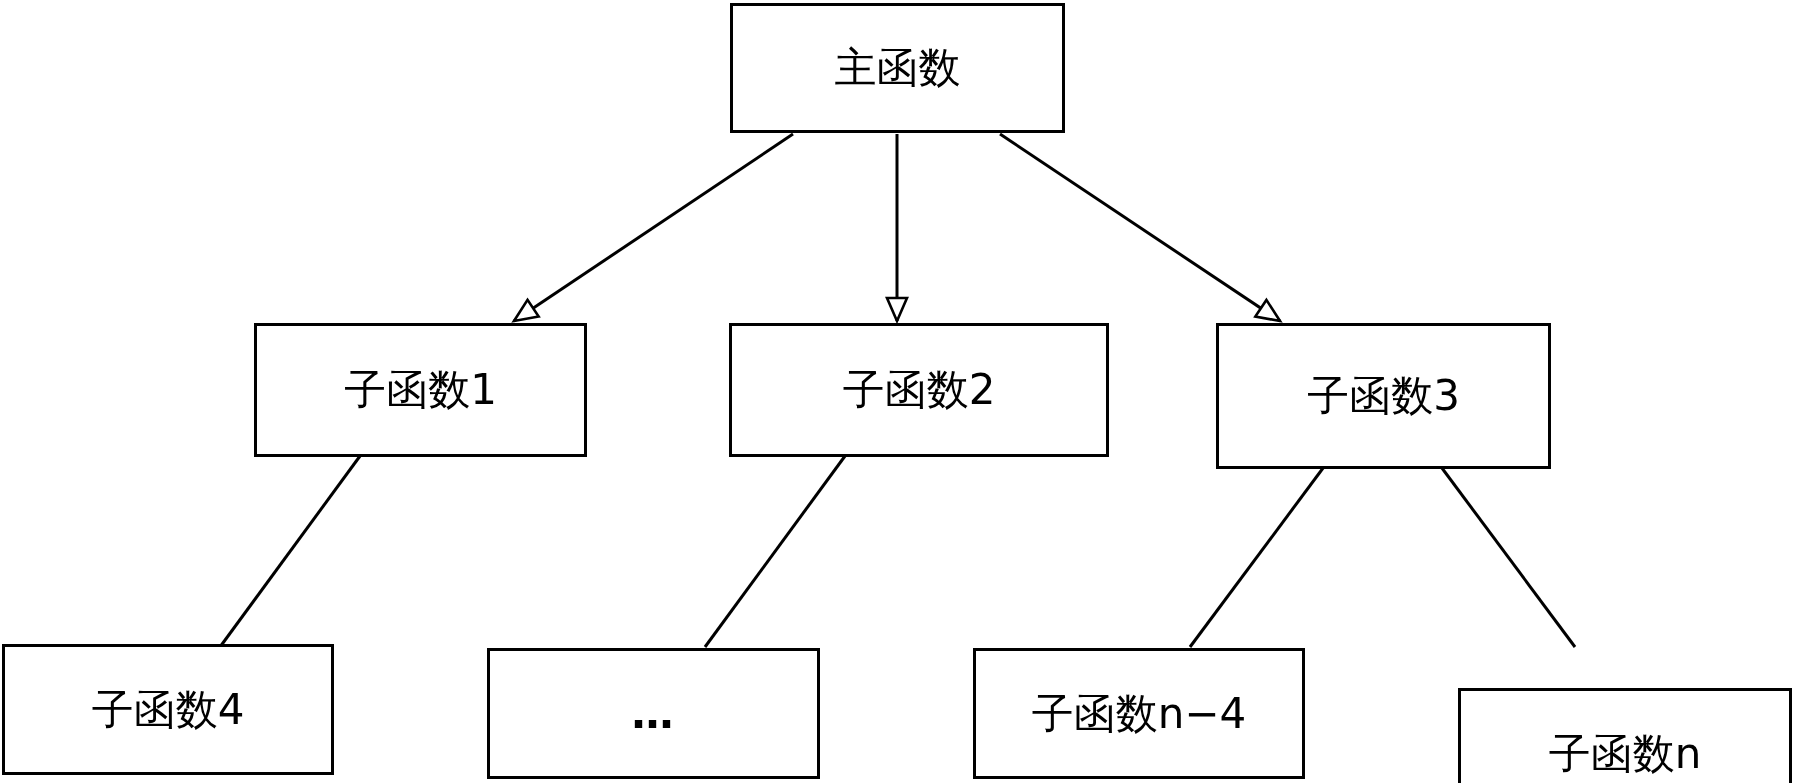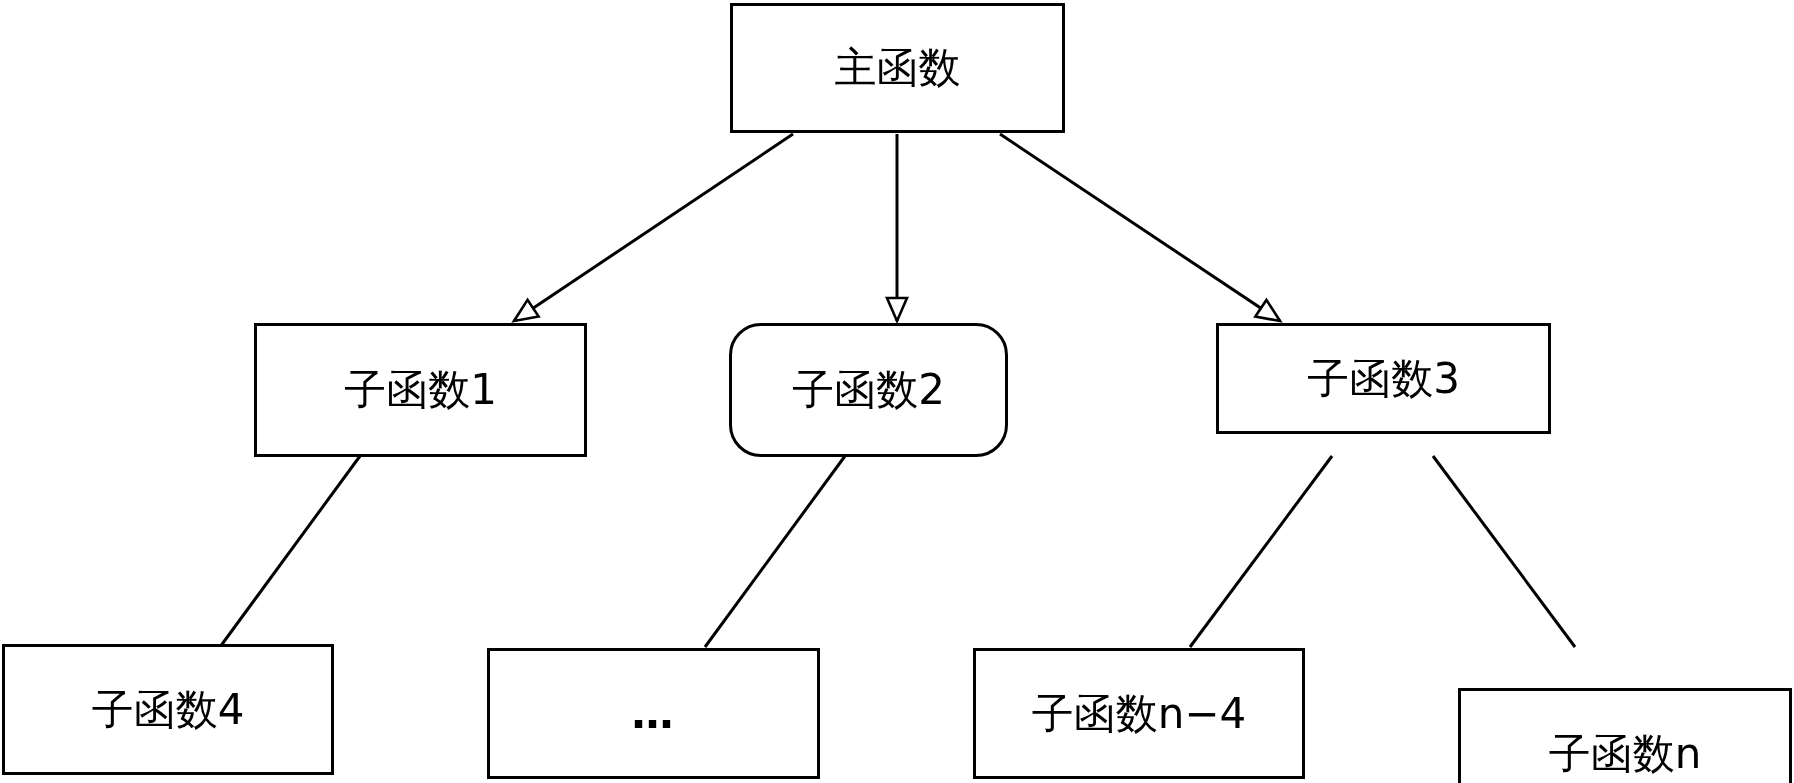--- a/index.html
+++ b/index.html
@@ -33,22 +33,22 @@
     justify-content: center;
     font-size: 42px;
     color: #000000;
     line-height: 1;
     white-space: nowrap;
   }
   
   .node-main   { left: 730px;  top: 3px;   width: 335px; height: 130px; }
   
   .node-sub1   { left: 245px;  top: 323px; width: 333px; height: 134px; margin-left: 9px; }
-  .node-sub2   { left: 729px;  top: 323px; width: 279px; height: 134px; border-radius: 32px; }
-  .node-sub3   { left: 1216px; top: 323px; width: 335px; height: 111px; }
+  .node-sub2   { left: 729px;  top: 323px; width: 380px; height: 134px; }
+  .node-sub3   { left: 1216px; top: 323px; width: 335px; height: 146px; }
   
   .node-sub4   { left: 2px;    top: 644px; width: 332px; height: 131px; }
   .node-dots   { left: 487px;  top: 648px; width: 333px; height: 131px; }
   .node-subn1  { left: 973px;  top: 648px; width: 332px; height: 131px; }
   .node-subn   { left: 1458px; top: 648px; width: 334px; height: 131px; margin-top: 40px; }
   .node-dots .node-label { font-weight: bold; letter-spacing: 2px; }
   .edge {
     stroke: #000000;
     stroke-width: 3;
     fill: none;

